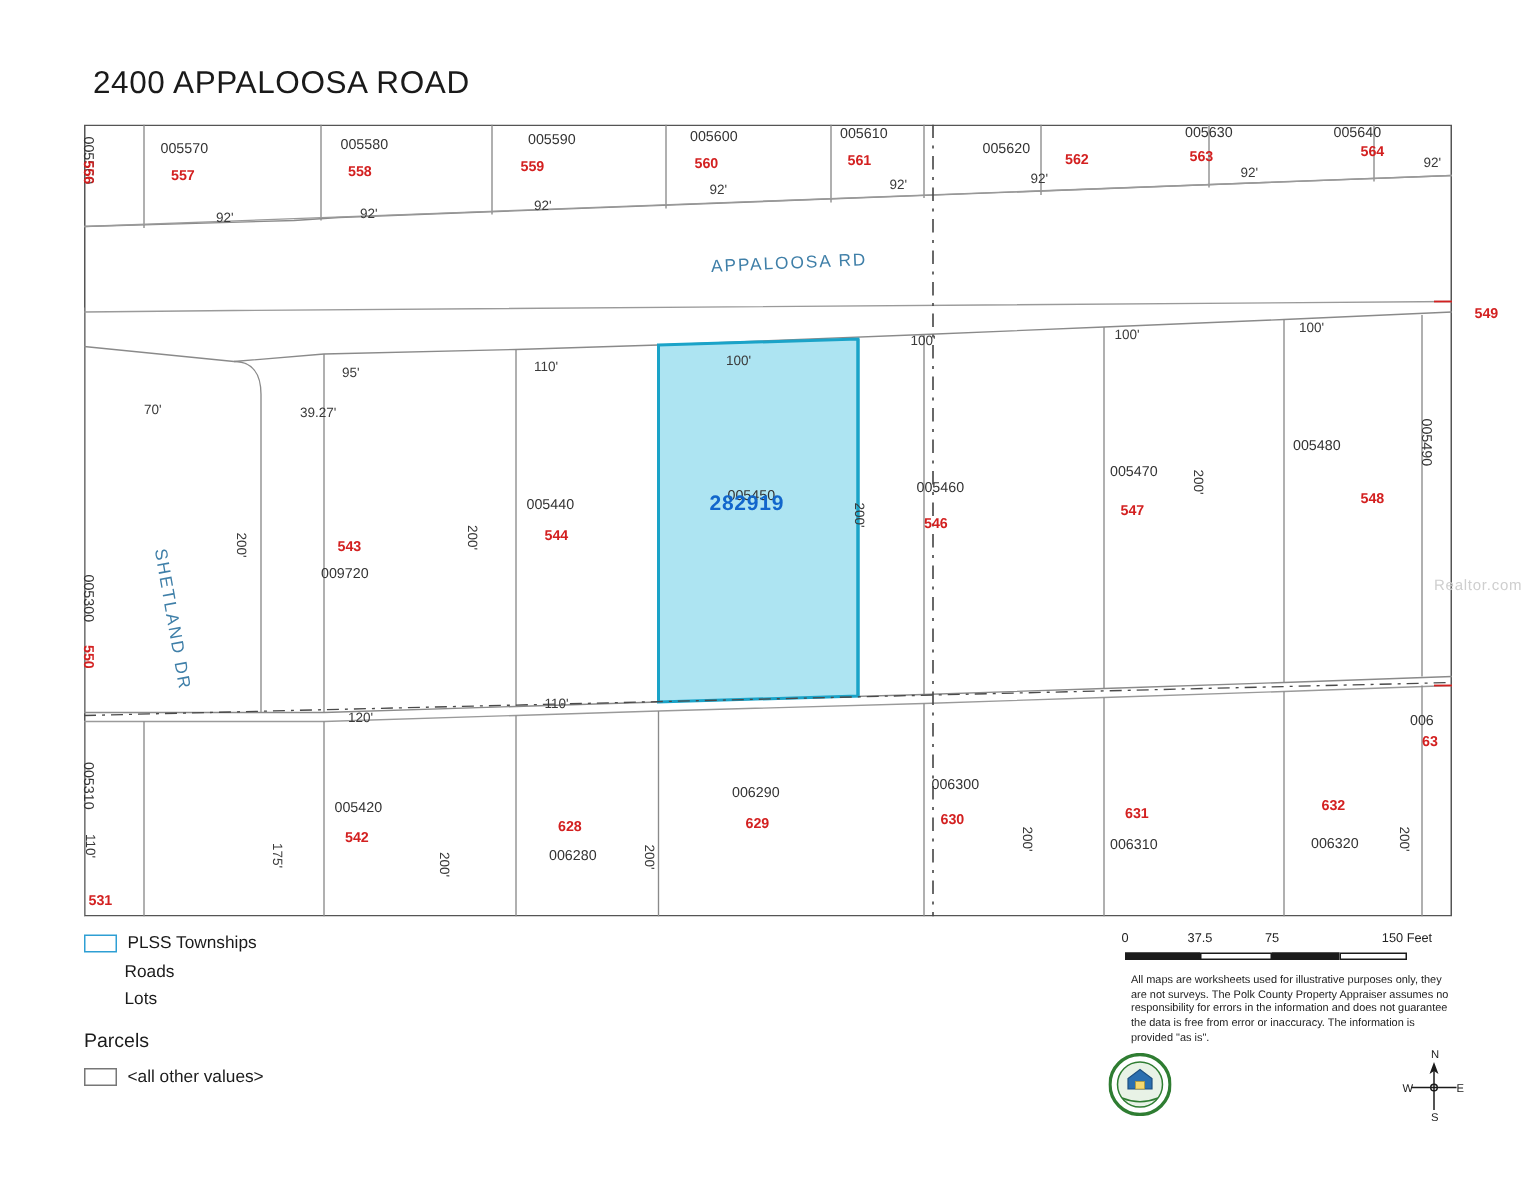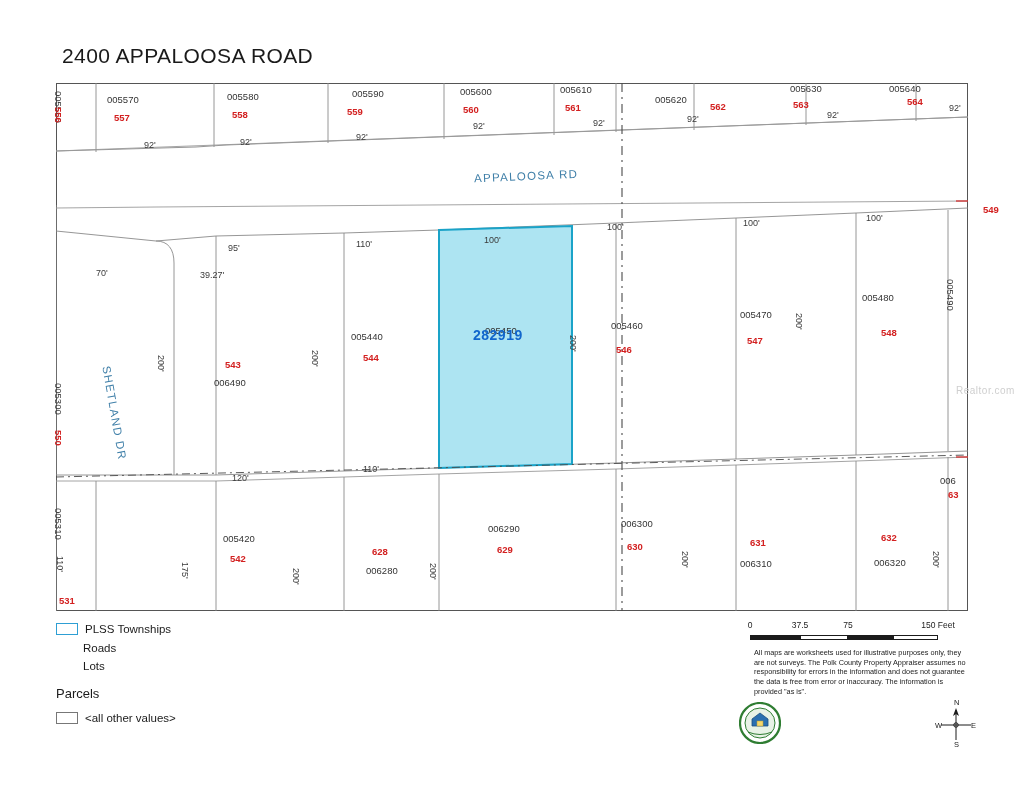--- a/index.html
+++ b/index.html
@@ -286,21 +286,21 @@
     <div class="parcel-big" style="left:417px; top:244px;">282919</div>
 
     <div class="lbl" style="left:51px; top:11px;">005570</div>
     <div class="lbl" style="left:171px; top:8px;">005580</div>
     <div class="lbl" style="left:296px; top:5px;">005590</div>
     <div class="lbl" style="left:404px; top:3px;">005600</div>
     <div class="lbl" style="left:504px; top:1px;">005610</div>
     <div class="lbl" style="left:599px; top:11px;">005620</div>
     <div class="lbl" style="left:734px; top:0px;">005630</div>
     <div class="lbl" style="left:833px; top:0px;">005640</div>
-    <div class="lbl" style="left:158px; top:294px;">006490</div>
+    <div class="lbl" style="left:158px; top:294px;">009720</div>
     <div class="lbl" style="left:295px; top:248px;">005440</div>
     <div class="lbl" style="left:555px; top:237px;">005460</div>
     <div class="lbl" style="left:684px; top:226px;">005470</div>
     <div class="lbl" style="left:806px; top:209px;">005480</div>
     <div class="lbl lbl-rot" style="left:900px; top:196px; transform: rotate(90deg);">005490</div>
     <div class="lbl" style="left:167px; top:450px;">005420</div>
     <div class="lbl" style="left:310px; top:482px;">006280</div>
     <div class="lbl" style="left:432px; top:440px;">006290</div>
     <div class="lbl" style="left:565px; top:435px;">006300</div>
     <div class="lbl" style="left:684px; top:475px;">006310</div>
@@ -316,21 +316,21 @@
     <div class="lbl lbl-red" style="left:407px; top:21px;">560</div>
     <div class="lbl lbl-red" style="left:509px; top:19px;">561</div>
     <div class="lbl lbl-red" style="left:654px; top:18px;">562</div>
     <div class="lbl lbl-red" style="left:737px; top:16px;">563</div>
     <div class="lbl lbl-red" style="left:851px; top:13px;">564</div>
     <div class="lbl lbl-red" style="left:886px; top:121px;margin-left:41px;">549</div>
     <div class="lbl lbl-red" style="left:169px; top:276px;">543</div>
     <div class="lbl lbl-red" style="left:307px; top:269px;">544</div>
     <div class="lbl lbl-red" style="left:560px; top:261px;">546</div>
     <div class="lbl lbl-red" style="left:691px; top:252px;">547</div>
-    <div class="lbl lbl-red" style="left:809px; top:244px;padding-left:16px;">548</div>
+    <div class="lbl lbl-red" style="left:835px; top:244px;padding-left:16px;">548</div>
     <div class="lbl lbl-red lbl-rot" style="left:8px; top:347px; transform: rotate(90deg);">550</div>
     <div class="lbl lbl-red" style="left:3px; top:512px;">531</div>
     <div class="lbl lbl-red" style="left:174px; top:470px;">542</div>
     <div class="lbl lbl-red" style="left:316px; top:463px;">628</div>
     <div class="lbl lbl-red" style="left:441px; top:461px;">629</div>
     <div class="lbl lbl-red" style="left:571px; top:458px;">630</div>
     <div class="lbl lbl-red" style="left:694px; top:454px;">631</div>
     <div class="lbl lbl-red" style="left:825px; top:449px;">632</div>
     <div class="lbl lbl-red" style="left:892px; top:406px;">63</div>
     <div class="lbl" style="left:884px; top:392px;">006</div>

